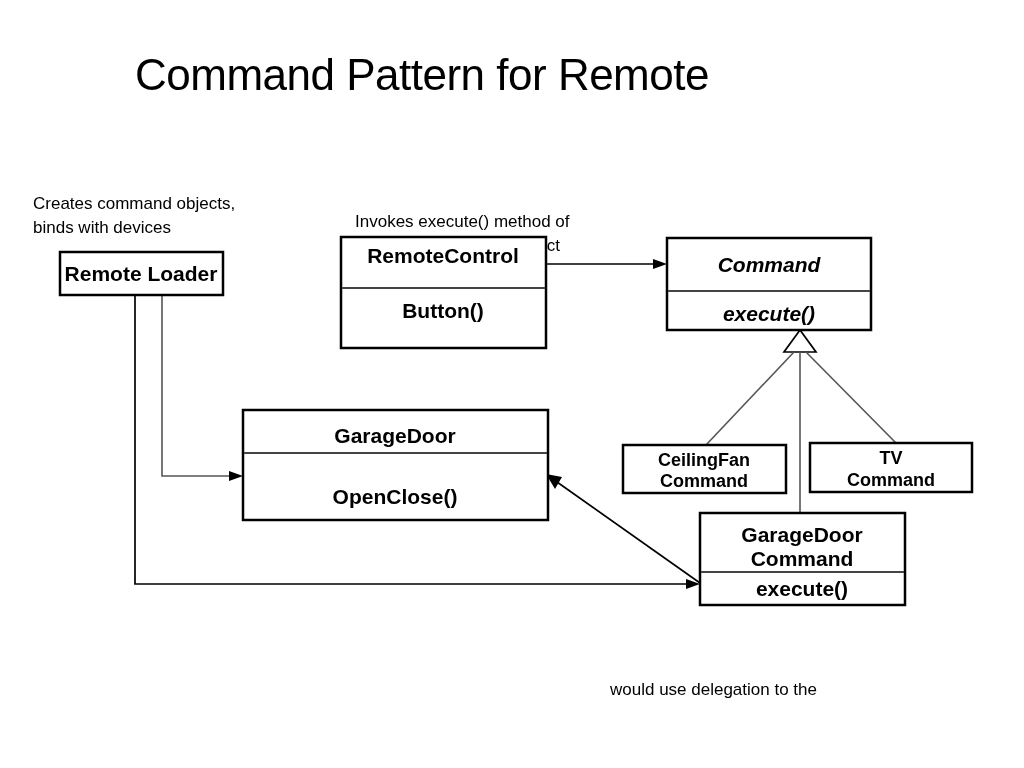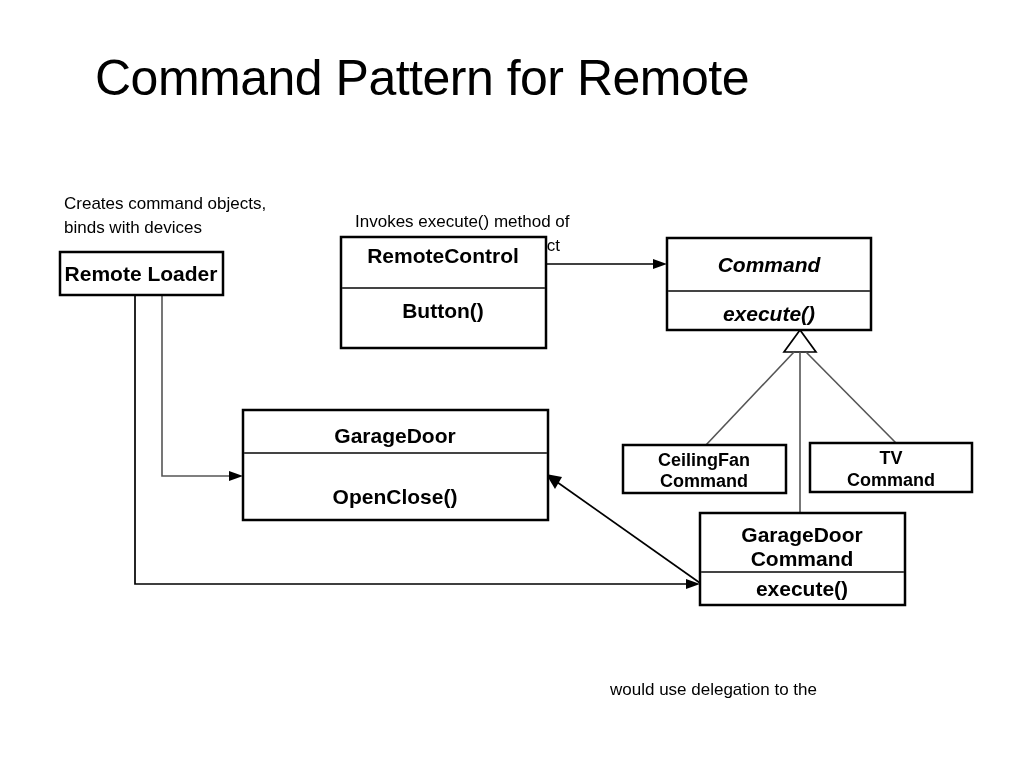--- a/index.html
+++ b/index.html
@@ -23,36 +23,36 @@
     height: 768px;
     background: #ffffff;
   }
   .title {
     position: absolute;
     left: 0;
     top: 52px;
     width: 844px;
     text-align: center;
     font-family: "Liberation Sans", sans-serif;
-    font-size: 50px;
+    font-size: 44px;
     font-weight: normal;
     line-height: 1.05;
     letter-spacing: -0.5px;
     color: #000000;
     white-space: nowrap;
   }
   .note {
     position: absolute;
     font-family: "Liberation Sans", sans-serif;
     font-size: 17px;
     line-height: 24px;
     color: #000000;
     white-space: pre;
   }
-  #note-loader  { left: 33px;  top: 192px; margin-left: 31px; }
+  #note-loader  { left: 33px;  top: 192px; }
   #note-invokes { left: 355px; top: 186px; margin-top: 24px; }
   #note-delegation { left: 610px; top: 630px; }
 
   svg#diagram {
     position: absolute;
     left: 0; top: 0;
     width: 1024px;
     height: 768px;
   }
   .box-rect {

